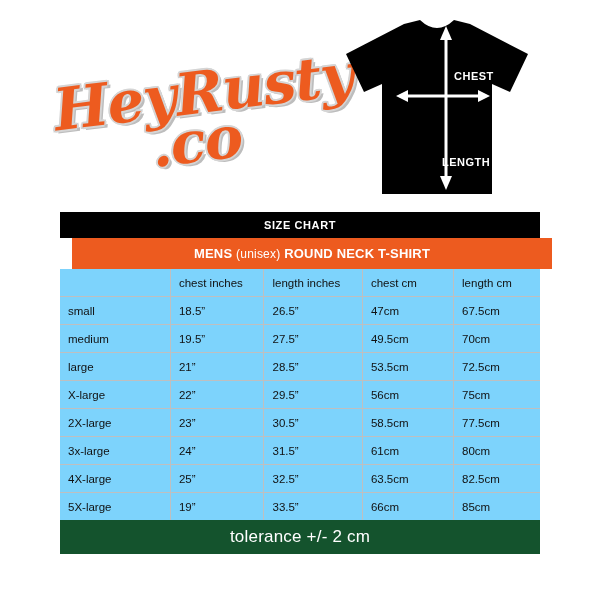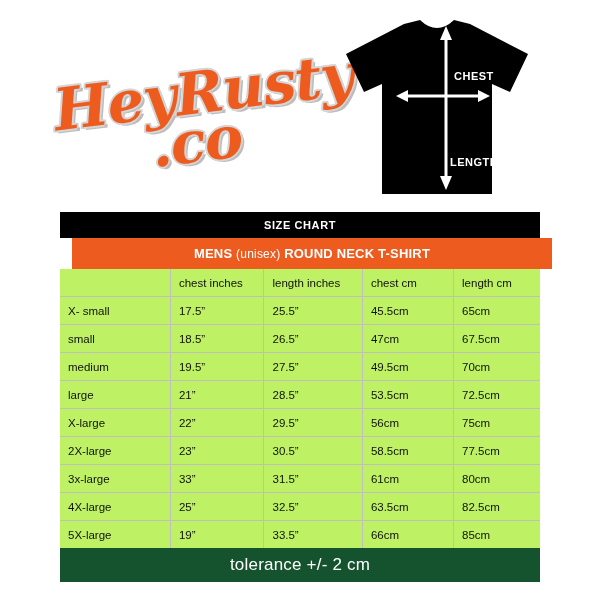--- a/index.html
+++ b/index.html
@@ -77,21 +77,21 @@
 
   .shirt-label {
     position: absolute;
     font-family: "Liberation Sans", sans-serif;
     font-weight: bold;
     font-size: 11px;
     color: #ffffff;
     letter-spacing: 0.5px;
   }
   .label-chest { left: 112px; top: 52px; }
-  .label-length { left: 108px; top: 138px; }
+  .label-length { left: 100px; top: 138px; }
 
   
   .table-wrap {
     position: absolute;
     left: 60px;
     top: 212px;
     width: 480px;
   }
   .bar {
     box-sizing: border-box;
@@ -134,21 +134,21 @@
     font-size: 11.5px;
     color: #111111;
   }
   table.size-table th,
   table.size-table td {
     border: 1px solid #bfbfbf;
     padding: 7px 0 7px 8px;
     text-align: left;
     font-weight: normal;
     height: 13px;
-    background: #bef264;
+    background: #7dd3fc;
   }
   table.size-table thead th {
     font-weight: normal;
     font-size: 11.5px;
     color: #111111;
     border-top: none;
   }
   table.size-table thead th:first-child {
     border-left: none;
   }
@@ -222,27 +222,20 @@
         <tr>
           <th></th>
           <th>chest inches</th>
           <th>length inches</th>
           <th>chest cm</th>
           <th>length cm</th>
         </tr>
       </thead>
       <tbody>
         <tr>
-          <td>X- small</td>
-          <td>17.5”</td>
-          <td>25.5”</td>
-          <td>45.5cm</td>
-          <td>65cm</td>
-        </tr>
-        <tr>
           <td>small</td>
           <td>18.5”</td>
           <td>26.5”</td>
           <td>47cm</td>
           <td>67.5cm</td>
         </tr>
         <tr>
           <td>medium</td>
           <td>19.5”</td>
           <td>27.5”</td>
@@ -265,21 +258,21 @@
         </tr>
         <tr>
           <td>2X-large</td>
           <td>23”</td>
           <td>30.5”</td>
           <td>58.5cm</td>
           <td>77.5cm</td>
         </tr>
         <tr>
           <td>3x-large</td>
-          <td>33”</td>
+          <td>24”</td>
           <td>31.5”</td>
           <td>61cm</td>
           <td>80cm</td>
         </tr>
         <tr>
           <td>4X-large</td>
           <td>25”</td>
           <td>32.5”</td>
           <td>63.5cm</td>
           <td>82.5cm</td>

